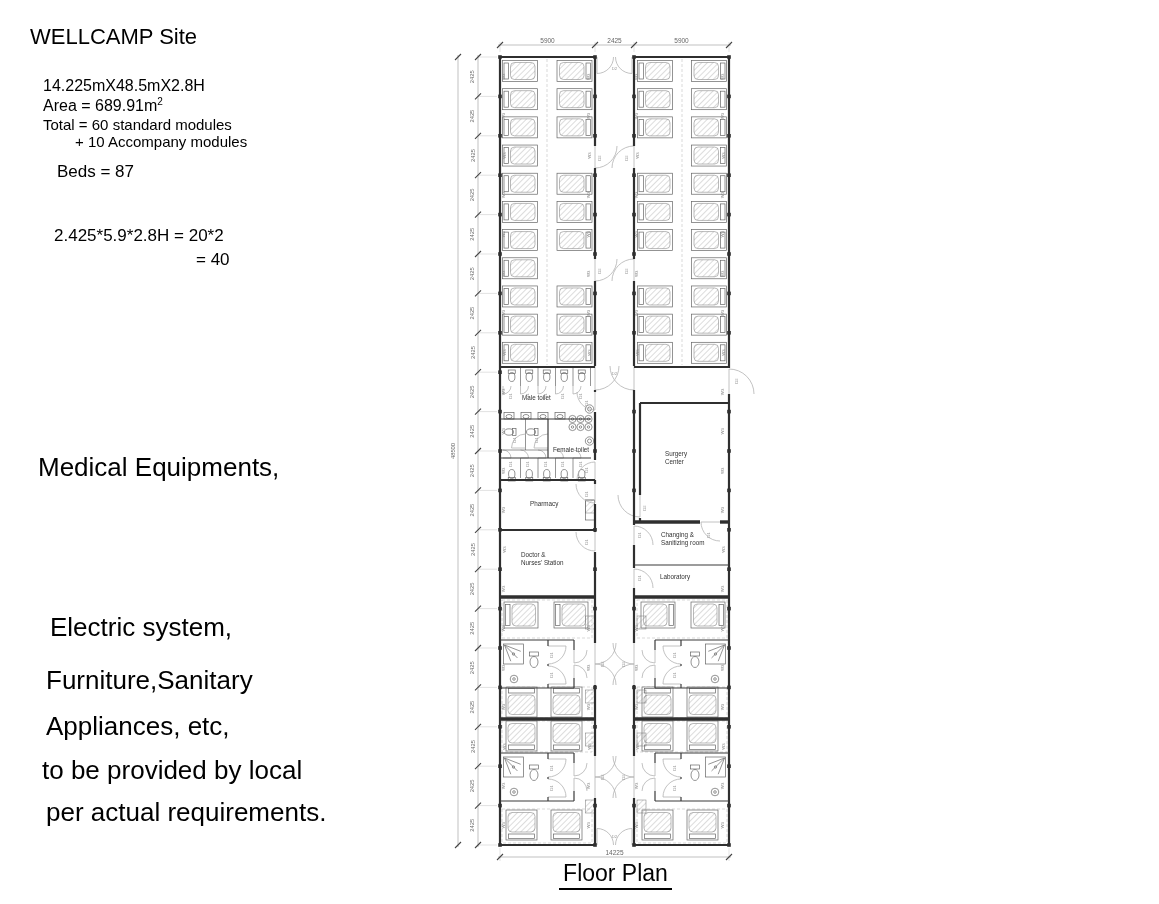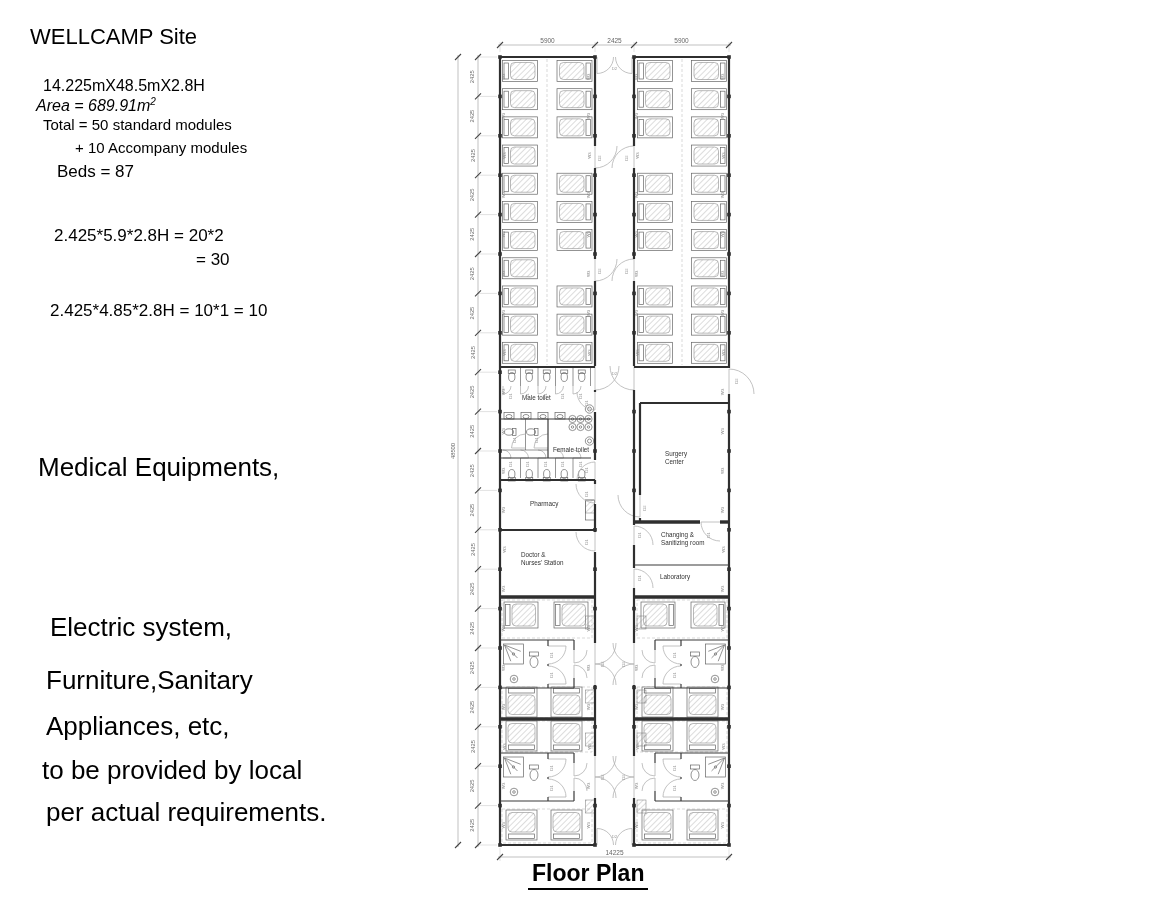--- a/index.html
+++ b/index.html
@@ -2,29 +2,29 @@
 <html><head>
 <meta charset="utf-8">
 <style>
   html,body{margin:0;padding:0;background:#fff;}
   .page{position:relative;width:1159px;height:904px;background:#fff;overflow:hidden;
         font-family:"Liberation Sans",sans-serif;color:#000;}
   .abs{position:absolute;white-space:nowrap;}
   .t1{left:30px;top:24px;font-size:22px;}
   .t2{left:43px;top:49px;font-size:22px;}
   .spec1{left:43px;top:77px;font-size:16px;}
-  .spec2{left:36px;top:96px;font-size:16px;font-style:italic;}
+  .spec2{left:43px;top:96px;font-size:16px;}
   .spec3{left:43px;top:116px;font-size:15px;}
-  .spec4{left:75px;top:139px;font-size:15px;}
+  .spec4{left:75px;top:133px;font-size:15px;}
   .beds{left:57px;top:162px;font-size:17px;}
   .calc1{left:54px;top:226px;font-size:17px;}
   .calc2{left:196px;top:250px;font-size:17px;}
   .calc3{left:50px;top:301px;font-size:17px;}
   .note{font-size:26px;}
-  .caption{left:528px;top:860px;width:175px;text-align:left;font-size:23px;font-weight:bold;}
+  .caption{left:528px;top:860px;width:175px;text-align:center;font-size:23px;}
   .caption span{display:inline-block;border-bottom:2px solid #000;padding:0 4px 1px 4px;}
   sup{font-size:10px;}
   
   svg{position:absolute;left:440px;top:10px;}
   svg text{font-family:"Liberation Sans",sans-serif;}
   .w{stroke:#2f2f2f;stroke-width:2.2;fill:none;}
   .w2{stroke:#2f2f2f;stroke-width:3.4;fill:none;}
   .wt{stroke:#3a3a3a;stroke-width:1.2;fill:none;}
   .p{stroke:#666;stroke-width:.7;fill:none;}
   .f{stroke:#666;stroke-width:.7;fill:#fff;}
@@ -42,26 +42,25 @@
   .hatchr{fill:url(#hatch);stroke:#777;stroke-width:.5;}
 </style>
 </head>
 <body>
 
 <div class="page">
 
   <div class="abs t1">WELLCAMP Site</div>
   <div class="abs spec1">14.225mX48.5mX2.8H</div>
   <div class="abs spec2"><span>Area = 689.91m</span><sup>2</sup></div>
-  <div class="abs spec3">Total = 50 standard modules</div>
+  <div class="abs spec3">Total = 60 standard modules</div>
   <div class="abs spec4">+ 10 Accompany modules</div>
   <div class="abs beds">Beds = 87</div>
   <div class="abs calc1">2.425*5.9*2.8H = 20*2</div>
-  <div class="abs calc2">= 30</div>
-  <div class="abs calc3">2.425*4.85*2.8H = 10*1 = 10</div>
+  <div class="abs calc2">= 40</div>
 
   <div class="abs note" style="left:38px;top:452px;text-align:center;">Medical Equipments,</div>
   <div class="abs note" style="left:50px;top:612px;">Electric system,</div>
   <div class="abs note" style="left:46px;top:665px;">Furniture,Sanitary</div>
   <div class="abs note" style="left:46px;top:711px;">Appliances, etc,</div>
   <div class="abs note" style="left:42px;top:755px;">to be provided by local</div>
   <div class="abs note" style="left:46px;top:797px;">per actual requirements.</div>
 
   <svg id="plan-svg" width="345" height="884" viewBox="440 10 345 884">
       <defs>

